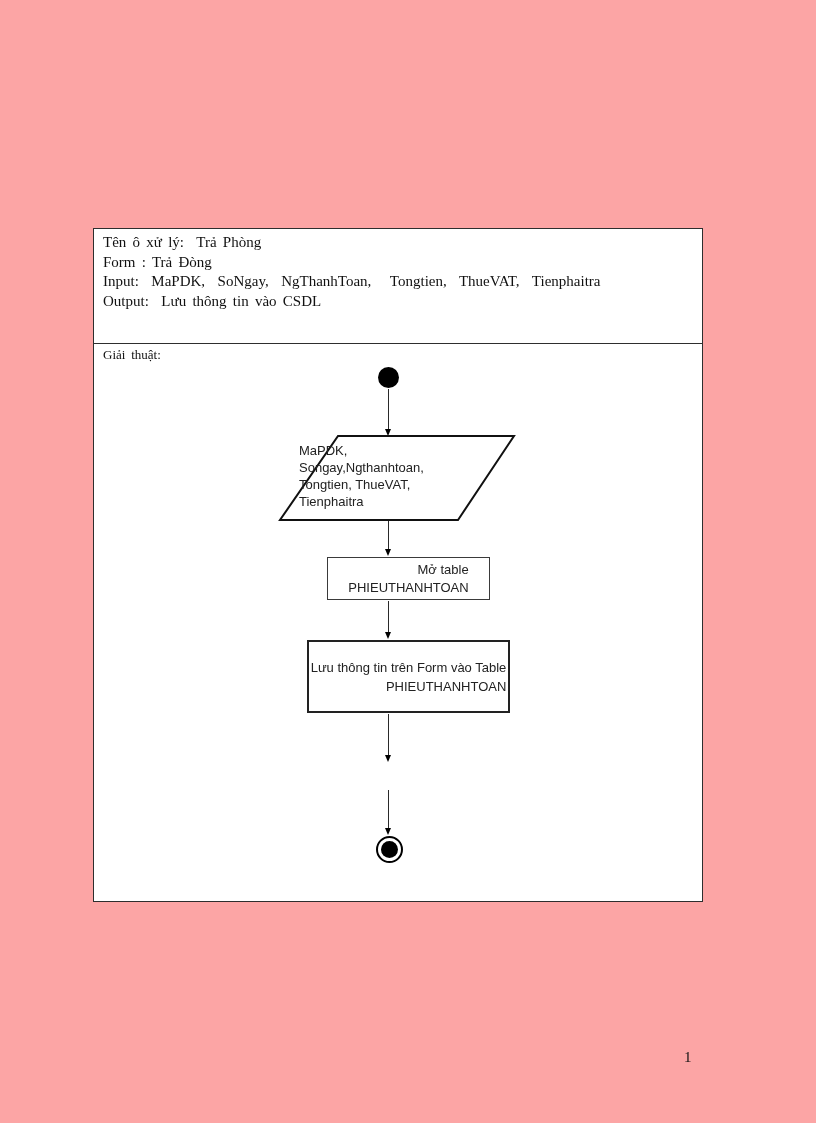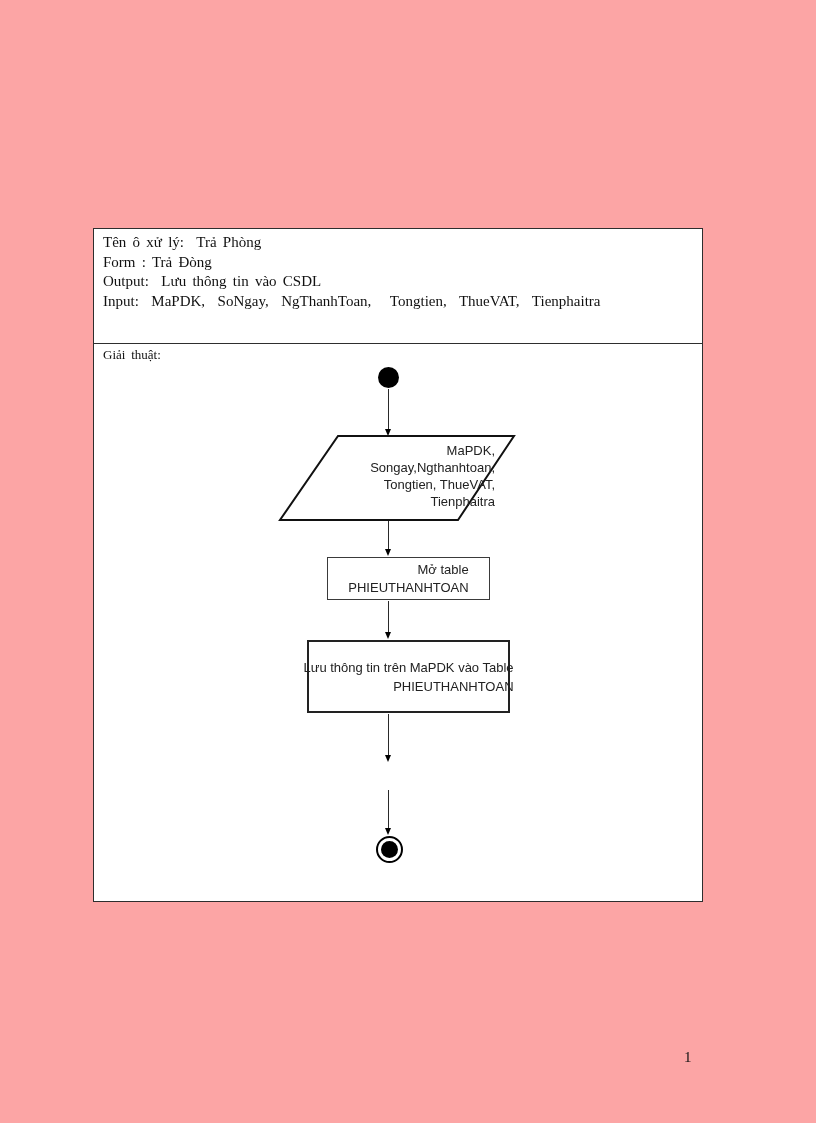--- a/index.html
+++ b/index.html
@@ -68,21 +68,21 @@
     border-left:3.5px solid transparent;
     border-right:3.5px solid transparent;
     border-top:7px solid #000;
   }
 
   .pgram-svg { position:absolute; left:276px; top:433px; }
   .pgram-text {
     position:absolute;
     left:299px; top:442px;
     width:196px;
-    text-align:right;
+    text-align:left;
     font-size:13px;
     line-height:17px;
     white-space:pre;
   }
 
   .pbox {
     position:absolute;
     box-sizing:border-box;
     background:#fff;
     display:flex;
@@ -123,22 +123,22 @@
 </head>
 <body>
 
 <div class="page">
 
   <div class="spec-box">
 
     <div class="spec-header">
       <div class="hline">Tên ô xử lý:  Trả Phòng</div>
       <div class="hline">Form : Trả Đòng</div>
+      <div class="hline">Input:  MaPDK,  SoNgay,  NgThanhToan,   Tongtien,  ThueVAT,  Tienphaitra</div>
       <div class="hline">Output:  Lưu thông tin vào CSDL</div>
-      <div class="hline">Input:  MaPDK,  SoNgay,  NgThanhToan,   Tongtien,  ThueVAT,  Tienphaitra</div>
     </div>
 
     <div class="section-label">Giải thuật:</div>
   </div>
 
   <div class="start-node"></div>
 
   <div class="varrow" style="left:384px; top:389px; height:47px">
     <div class="shaft"></div>
   </div>
@@ -155,21 +155,21 @@
     <div class="shaft"></div>
   </div>
 
   <div class="pbox open-table flow-sans">Mở table
 PHIEUTHANHTOAN</div>
 
   <div class="varrow" style="left:384px; top:601px; height:38px">
     <div class="shaft"></div>
   </div>
 
-  <div class="pbox save-form flow-sans">Lưu thông tin trên MaPDK vào Table
+  <div class="pbox save-form flow-sans">Lưu thông tin trên Form vào Table
 PHIEUTHANHTOAN</div>
 
   <div class="varrow" style="left:384px; top:714px; height:48px">
     <div class="shaft"></div>
   </div>
 
 
   <div class="varrow" style="left:384px; top:790px; height:45px">
     <div class="shaft"></div>
   </div>

